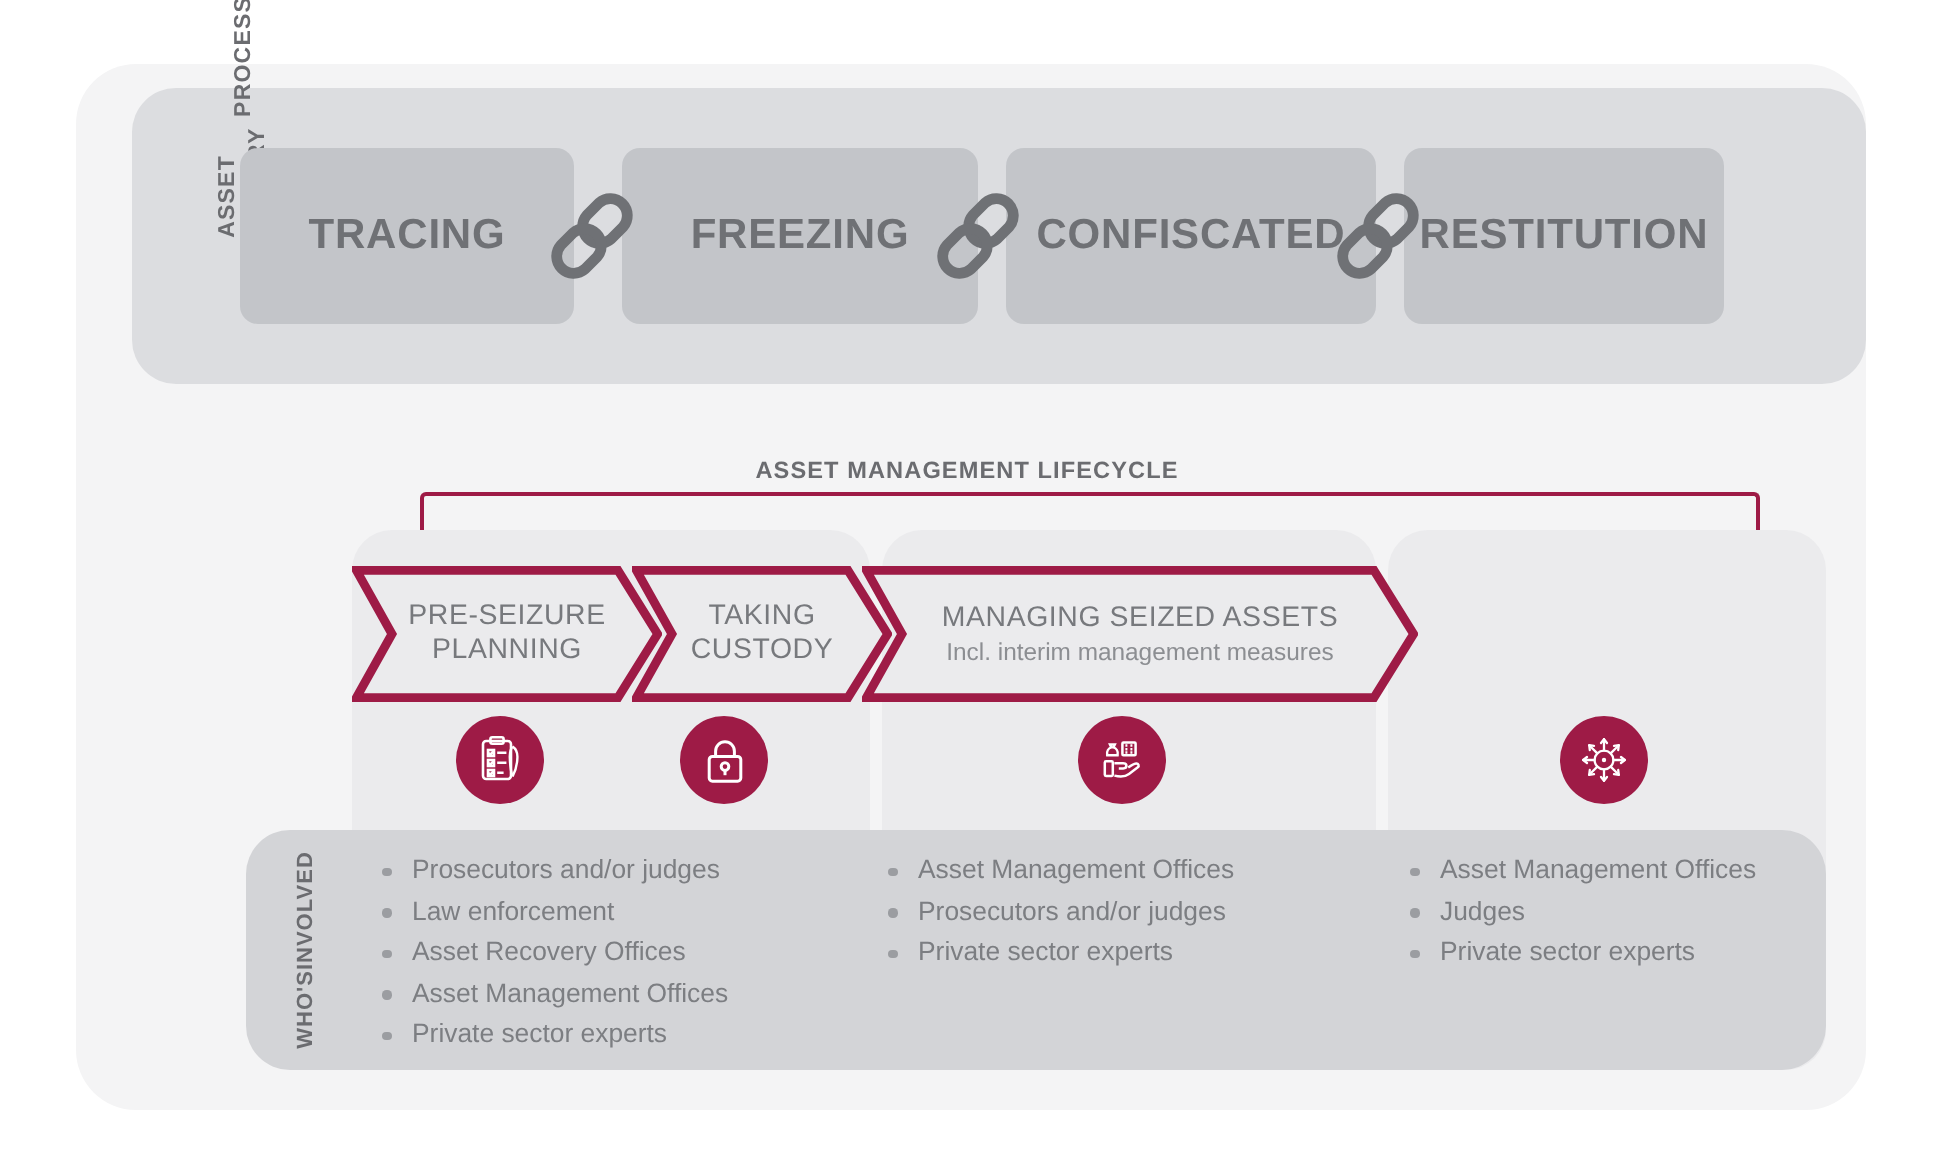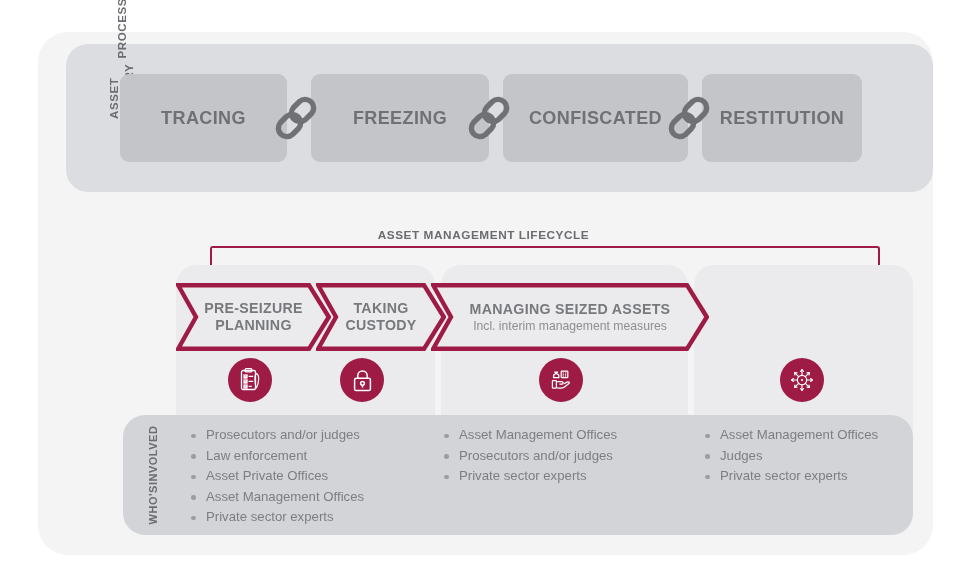--- a/index.html
+++ b/index.html
@@ -17,21 +17,21 @@
   .arp-label{position:absolute;left:52px;top:48px;width:140px;height:40px;
              transform:rotate(-90deg);transform-origin:center center;
              display:flex;align-items:center;justify-content:center;
              font-size:11.5px;font-weight:bold;letter-spacing:.6px;color:#6b6c70;
              line-height:15px;text-align:center;}
   .arp-label span{display:block;}
 
   .arp-steps{position:absolute;left:120px;top:74px;width:790px;height:88px;}
   .arp-box{position:absolute;top:0;height:88px;background:#c3c5c9;border-radius:9px;
            display:flex;align-items:center;justify-content:center;
-           font-size:18px;font-weight:bold;letter-spacing:.4px;color:#6f7175;}
+           font-size:21px;font-weight:bold;letter-spacing:.4px;color:#6f7175;}
   .arp-box.b0{left:0px;width:167px;}
   .arp-box.b1{left:191px;width:178px;}
   .arp-box.b2{left:383px;width:185px;}
   .arp-box.b3{left:582px;width:160px;}
 
   .chainwrap{position:absolute;top:16px;width:56px;height:56px;}
   .chainwrap.c0{left:148px;}
   .chainwrap.c1{left:341px;}
   .chainwrap.c2{left:541px;}
 
@@ -56,21 +56,21 @@
             font-size:11px;font-weight:bold;letter-spacing:.5px;color:#6b6c70;
             line-height:14px;text-align:center;}
 
   
   .chevrow{position:absolute;left:176px;top:283px;width:740px;height:70px;}
   .chev{position:absolute;top:0;height:68px;}
   .chev svg{display:block;width:100%;height:100%;}
   .chev .txt{position:absolute;left:0;top:0;width:100%;height:68px;
              display:flex;flex-direction:column;align-items:center;justify-content:center;
              text-align:center;pointer-events:none;}
-  .chev .l1{font-size:14.2px;font-weight:bold;color:#77797d;letter-spacing:.3px;line-height:17px;}
+  .chev .l1{font-size:14.2px;font-weight:normal;color:#77797d;letter-spacing:.3px;line-height:17px;}
   .chev .l2{font-size:12.2px;color:#8c8e92;line-height:16px;font-weight:normal;}
   .chev.v0{left:0px;width:155px;}
   .chev.v1{left:140px;width:130px;}
   .chev.v2{left:255px;width:278px;}
   .chev.v3{left:518px;width:222px;}
 
   
   .iconcircle{position:absolute;width:44px;height:44px;border-radius:50%;
               background:#9e1b46;display:flex;align-items:center;justify-content:center;}
   .ic0{left:228px;top:358px;}
@@ -231,21 +231,21 @@
       <path d="M20.4 20.4l-2.4-.3M20.4 20.4l-.3-2.4"></path>
       <path d="M20.4 5.6l-2.4.3M20.4 5.6l-.3 2.4"></path>
       <path d="M5.6 20.4l2.4-.3M5.6 20.4l.3-2.4"></path>
     </svg>
   </div>
 
   <div class="blist bl0">
     <ul>
       <li>Prosecutors and/or judges</li>
       <li>Law enforcement</li>
-      <li>Asset Private Offices</li>
+      <li>Asset Recovery Offices</li>
       <li>Asset Management Offices</li>
       <li>Private sector experts</li>
     </ul>
   </div>
 
   <div class="blist bl1">
     <ul>
       <li>Asset Management Offices</li>
       <li>Prosecutors and/or judges</li>
       <li>Private sector experts</li>

